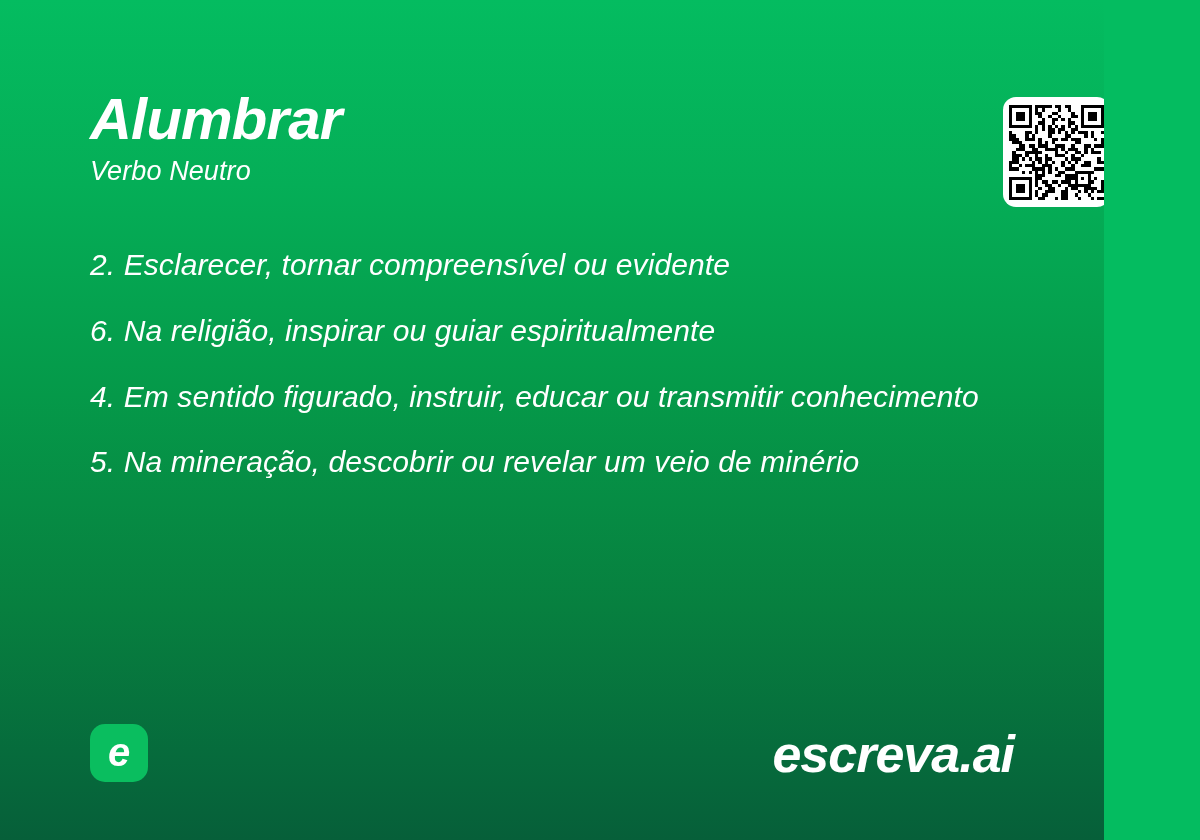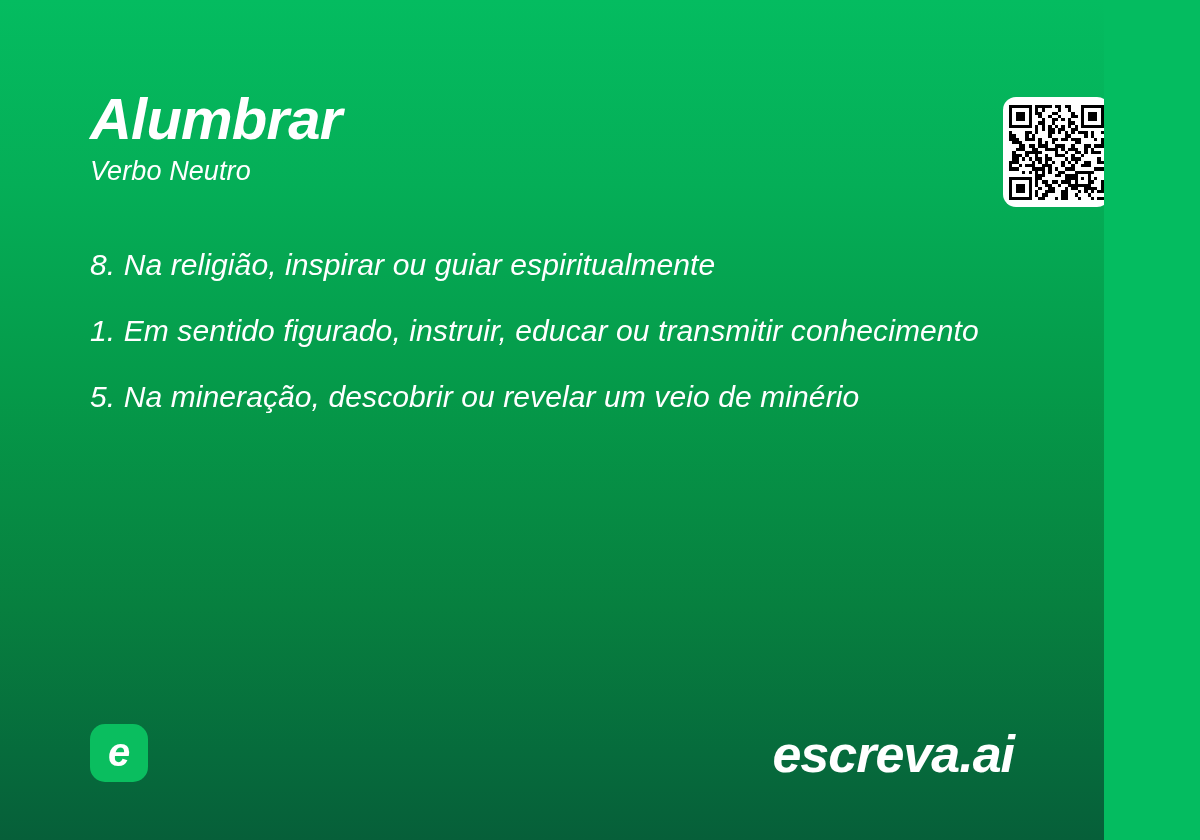--- a/index.html
+++ b/index.html
@@ -127,22 +127,23 @@
     <div id="word-class">Verbo Neutro</div>
   </div>
 
   <div id="qr-card">
     <svg id="qr-matrix" viewBox="0 0 29 29" shape-rendering="crispEdges" aria-hidden="true">
         <path d="M0 0h1v1h-1zM1 0h1v1h-1zM2 0h1v1h-1zM3 0h1v1h-1zM4 0h1v1h-1zM5 0h1v1h-1zM6 0h1v1h-1zM8 0h1v1h-1zM9 0h1v1h-1zM10 0h1v1h-1zM11 0h1v1h-1zM12 0h1v1h-1zM14 0h1v1h-1zM15 0h1v1h-1zM17 0h1v1h-1zM18 0h1v1h-1zM22 0h1v1h-1zM23 0h1v1h-1zM24 0h1v1h-1zM25 0h1v1h-1zM26 0h1v1h-1zM27 0h1v1h-1zM28 0h1v1h-1zM0 1h1v1h-1zM6 1h1v1h-1zM8 1h1v1h-1zM10 1h1v1h-1zM15 1h1v1h-1zM18 1h1v1h-1zM22 1h1v1h-1zM28 1h1v1h-1zM0 2h1v1h-1zM2 2h1v1h-1zM3 2h1v1h-1zM4 2h1v1h-1zM6 2h1v1h-1zM8 2h1v1h-1zM9 2h1v1h-1zM13 2h1v1h-1zM14 2h1v1h-1zM19 2h1v1h-1zM22 2h1v1h-1zM24 2h1v1h-1zM25 2h1v1h-1zM26 2h1v1h-1zM28 2h1v1h-1zM0 3h1v1h-1zM2 3h1v1h-1zM3 3h1v1h-1zM4 3h1v1h-1zM6 3h1v1h-1zM9 3h1v1h-1zM12 3h1v1h-1zM15 3h1v1h-1zM19 3h1v1h-1zM20 3h1v1h-1zM22 3h1v1h-1zM24 3h1v1h-1zM25 3h1v1h-1zM26 3h1v1h-1zM28 3h1v1h-1zM0 4h1v1h-1zM2 4h1v1h-1zM3 4h1v1h-1zM4 4h1v1h-1zM6 4h1v1h-1zM10 4h1v1h-1zM13 4h1v1h-1zM14 4h1v1h-1zM16 4h1v1h-1zM18 4h1v1h-1zM22 4h1v1h-1zM24 4h1v1h-1zM25 4h1v1h-1zM26 4h1v1h-1zM28 4h1v1h-1zM0 5h1v1h-1zM6 5h1v1h-1zM9 5h1v1h-1zM10 5h1v1h-1zM13 5h1v1h-1zM18 5h1v1h-1zM19 5h1v1h-1zM22 5h1v1h-1zM28 5h1v1h-1zM0 6h1v1h-1zM1 6h1v1h-1zM2 6h1v1h-1zM3 6h1v1h-1zM4 6h1v1h-1zM5 6h1v1h-1zM6 6h1v1h-1zM8 6h1v1h-1zM10 6h1v1h-1zM12 6h1v1h-1zM14 6h1v1h-1zM16 6h1v1h-1zM18 6h1v1h-1zM20 6h1v1h-1zM22 6h1v1h-1zM23 6h1v1h-1zM24 6h1v1h-1zM25 6h1v1h-1zM26 6h1v1h-1zM27 6h1v1h-1zM28 6h1v1h-1zM8 7h1v1h-1zM10 7h1v1h-1zM12 7h1v1h-1zM13 7h1v1h-1zM15 7h1v1h-1zM16 7h1v1h-1zM19 7h1v1h-1zM20 7h1v1h-1zM0 8h1v1h-1zM5 8h1v1h-1zM6 8h1v1h-1zM8 8h1v1h-1zM12 8h1v1h-1zM13 8h1v1h-1zM15 8h1v1h-1zM17 8h1v1h-1zM19 8h1v1h-1zM21 8h1v1h-1zM22 8h1v1h-1zM23 8h1v1h-1zM25 8h1v1h-1zM28 8h1v1h-1zM0 9h1v1h-1zM1 9h1v1h-1zM5 9h1v1h-1zM7 9h1v1h-1zM12 9h1v1h-1zM17 9h1v1h-1zM18 9h1v1h-1zM23 9h1v1h-1zM25 9h1v1h-1zM0 10h1v1h-1zM1 10h1v1h-1zM2 10h1v1h-1zM5 10h1v1h-1zM6 10h1v1h-1zM7 10h1v1h-1zM9 10h1v1h-1zM13 10h1v1h-1zM14 10h1v1h-1zM16 10h1v1h-1zM17 10h1v1h-1zM19 10h1v1h-1zM20 10h1v1h-1zM21 10h1v1h-1zM26 10h1v1h-1zM28 10h1v1h-1zM1 11h1v1h-1zM2 11h1v1h-1zM3 11h1v1h-1zM9 11h1v1h-1zM11 11h1v1h-1zM13 11h1v1h-1zM20 11h1v1h-1zM21 11h1v1h-1zM28 11h1v1h-1zM3 12h1v1h-1zM4 12h1v1h-1zM6 12h1v1h-1zM7 12h1v1h-1zM9 12h1v1h-1zM10 12h1v1h-1zM11 12h1v1h-1zM14 12h1v1h-1zM15 12h1v1h-1zM16 12h1v1h-1zM19 12h1v1h-1zM23 12h1v1h-1zM24 12h1v1h-1zM26 12h1v1h-1zM27 12h1v1h-1zM28 12h1v1h-1zM2 13h1v1h-1zM3 13h1v1h-1zM4 13h1v1h-1zM7 13h1v1h-1zM8 13h1v1h-1zM11 13h1v1h-1zM12 13h1v1h-1zM13 13h1v1h-1zM14 13h1v1h-1zM16 13h1v1h-1zM18 13h1v1h-1zM19 13h1v1h-1zM20 13h1v1h-1zM23 13h1v1h-1zM25 13h1v1h-1zM1 14h1v1h-1zM5 14h1v1h-1zM6 14h1v1h-1zM7 14h1v1h-1zM8 14h1v1h-1zM9 14h1v1h-1zM14 14h1v1h-1zM17 14h1v1h-1zM20 14h1v1h-1zM21 14h1v1h-1zM23 14h1v1h-1zM25 14h1v1h-1zM26 14h1v1h-1zM27 14h1v1h-1zM1 15h1v1h-1zM2 15h1v1h-1zM3 15h1v1h-1zM5 15h1v1h-1zM8 15h1v1h-1zM11 15h1v1h-1zM14 15h1v1h-1zM15 15h1v1h-1zM16 15h1v1h-1zM19 15h1v1h-1zM22 15h1v1h-1zM1 16h1v1h-1zM2 16h1v1h-1zM4 16h1v1h-1zM6 16h1v1h-1zM8 16h1v1h-1zM9 16h1v1h-1zM11 16h1v1h-1zM12 16h1v1h-1zM17 16h1v1h-1zM19 16h1v1h-1zM20 16h1v1h-1zM21 16h1v1h-1zM27 16h1v1h-1zM0 17h1v1h-1zM1 17h1v1h-1zM2 17h1v1h-1zM7 17h1v1h-1zM9 17h1v1h-1zM11 17h1v1h-1zM13 17h1v1h-1zM16 17h1v1h-1zM18 17h1v1h-1zM20 17h1v1h-1zM23 17h1v1h-1zM24 17h1v1h-1zM27 17h1v1h-1zM28 17h1v1h-1zM0 18h1v1h-1zM3 18h1v1h-1zM5 18h1v1h-1zM6 18h1v1h-1zM7 18h1v1h-1zM10 18h1v1h-1zM11 18h1v1h-1zM12 18h1v1h-1zM16 18h1v1h-1zM19 18h1v1h-1zM22 18h1v1h-1zM23 18h1v1h-1zM24 18h1v1h-1zM0 19h1v1h-1zM1 19h1v1h-1zM2 19h1v1h-1zM7 19h1v1h-1zM8 19h1v1h-1zM9 19h1v1h-1zM10 19h1v1h-1zM12 19h1v1h-1zM14 19h1v1h-1zM17 19h1v1h-1zM18 19h1v1h-1zM19 19h1v1h-1zM26 19h1v1h-1zM27 19h1v1h-1zM28 19h1v1h-1zM4 20h1v1h-1zM6 20h1v1h-1zM8 20h1v1h-1zM10 20h1v1h-1zM12 20h1v1h-1zM15 20h1v1h-1zM16 20h1v1h-1zM20 20h1v1h-1zM21 20h1v1h-1zM22 20h1v1h-1zM23 20h1v1h-1zM24 20h1v1h-1zM25 20h1v1h-1zM8 21h1v1h-1zM9 21h1v1h-1zM10 21h1v1h-1zM14 21h1v1h-1zM15 21h1v1h-1zM17 21h1v1h-1zM18 21h1v1h-1zM19 21h1v1h-1zM20 21h1v1h-1zM24 21h1v1h-1zM0 22h1v1h-1zM1 22h1v1h-1zM2 22h1v1h-1zM3 22h1v1h-1zM4 22h1v1h-1zM5 22h1v1h-1zM6 22h1v1h-1zM8 22h1v1h-1zM9 22h1v1h-1zM17 22h1v1h-1zM18 22h1v1h-1zM19 22h1v1h-1zM20 22h1v1h-1zM22 22h1v1h-1zM24 22h1v1h-1zM26 22h1v1h-1zM0 23h1v1h-1zM6 23h1v1h-1zM8 23h1v1h-1zM10 23h1v1h-1zM11 23h1v1h-1zM13 23h1v1h-1zM14 23h1v1h-1zM16 23h1v1h-1zM17 23h1v1h-1zM18 23h1v1h-1zM20 23h1v1h-1zM24 23h1v1h-1zM25 23h1v1h-1zM28 23h1v1h-1zM0 24h1v1h-1zM2 24h1v1h-1zM3 24h1v1h-1zM4 24h1v1h-1zM6 24h1v1h-1zM8 24h1v1h-1zM11 24h1v1h-1zM12 24h1v1h-1zM15 24h1v1h-1zM18 24h1v1h-1zM19 24h1v1h-1zM20 24h1v1h-1zM21 24h1v1h-1zM22 24h1v1h-1zM23 24h1v1h-1zM24 24h1v1h-1zM28 24h1v1h-1zM0 25h1v1h-1zM2 25h1v1h-1zM3 25h1v1h-1zM4 25h1v1h-1zM6 25h1v1h-1zM9 25h1v1h-1zM12 25h1v1h-1zM13 25h1v1h-1zM17 25h1v1h-1zM19 25h1v1h-1zM20 25h1v1h-1zM23 25h1v1h-1zM24 25h1v1h-1zM25 25h1v1h-1zM26 25h1v1h-1zM28 25h1v1h-1zM0 26h1v1h-1zM2 26h1v1h-1zM3 26h1v1h-1zM4 26h1v1h-1zM6 26h1v1h-1zM8 26h1v1h-1zM11 26h1v1h-1zM12 26h1v1h-1zM13 26h1v1h-1zM16 26h1v1h-1zM17 26h1v1h-1zM21 26h1v1h-1zM23 26h1v1h-1zM25 26h1v1h-1zM27 26h1v1h-1zM28 26h1v1h-1zM0 27h1v1h-1zM6 27h1v1h-1zM8 27h1v1h-1zM10 27h1v1h-1zM11 27h1v1h-1zM16 27h1v1h-1zM17 27h1v1h-1zM20 27h1v1h-1zM24 27h1v1h-1zM0 28h1v1h-1zM1 28h1v1h-1zM2 28h1v1h-1zM3 28h1v1h-1zM4 28h1v1h-1zM5 28h1v1h-1zM6 28h1v1h-1zM9 28h1v1h-1zM10 28h1v1h-1zM14 28h1v1h-1zM16 28h1v1h-1zM17 28h1v1h-1zM21 28h1v1h-1zM25 28h1v1h-1zM27 28h1v1h-1zM28 28h1v1h-1z" fill="#000000"></path>
       </svg>
   </div>
 
   <div id="definitions">
-      <div class="definition-item">8. Na religião, inspirar ou guiar espiritualmente</div>
-      <div class="definition-item">1. Em sentido figurado, instruir, educar ou transmitir conhecimento</div>
+      <div class="definition-item">2. Esclarecer, tornar compreensível ou evidente</div>
+      <div class="definition-item">6. Na religião, inspirar ou guiar espiritualmente</div>
+      <div class="definition-item">4. Em sentido figurado, instruir, educar ou transmitir conhecimento</div>
       <div class="definition-item">5. Na mineração, descobrir ou revelar um veio de minério</div>
     </div>
 
   <div id="footer-logo">
     <span id="footer-logo-letter">e</span>
   </div>
 
   <div id="footer-brand">escreva.ai</div>
 
 </div>

